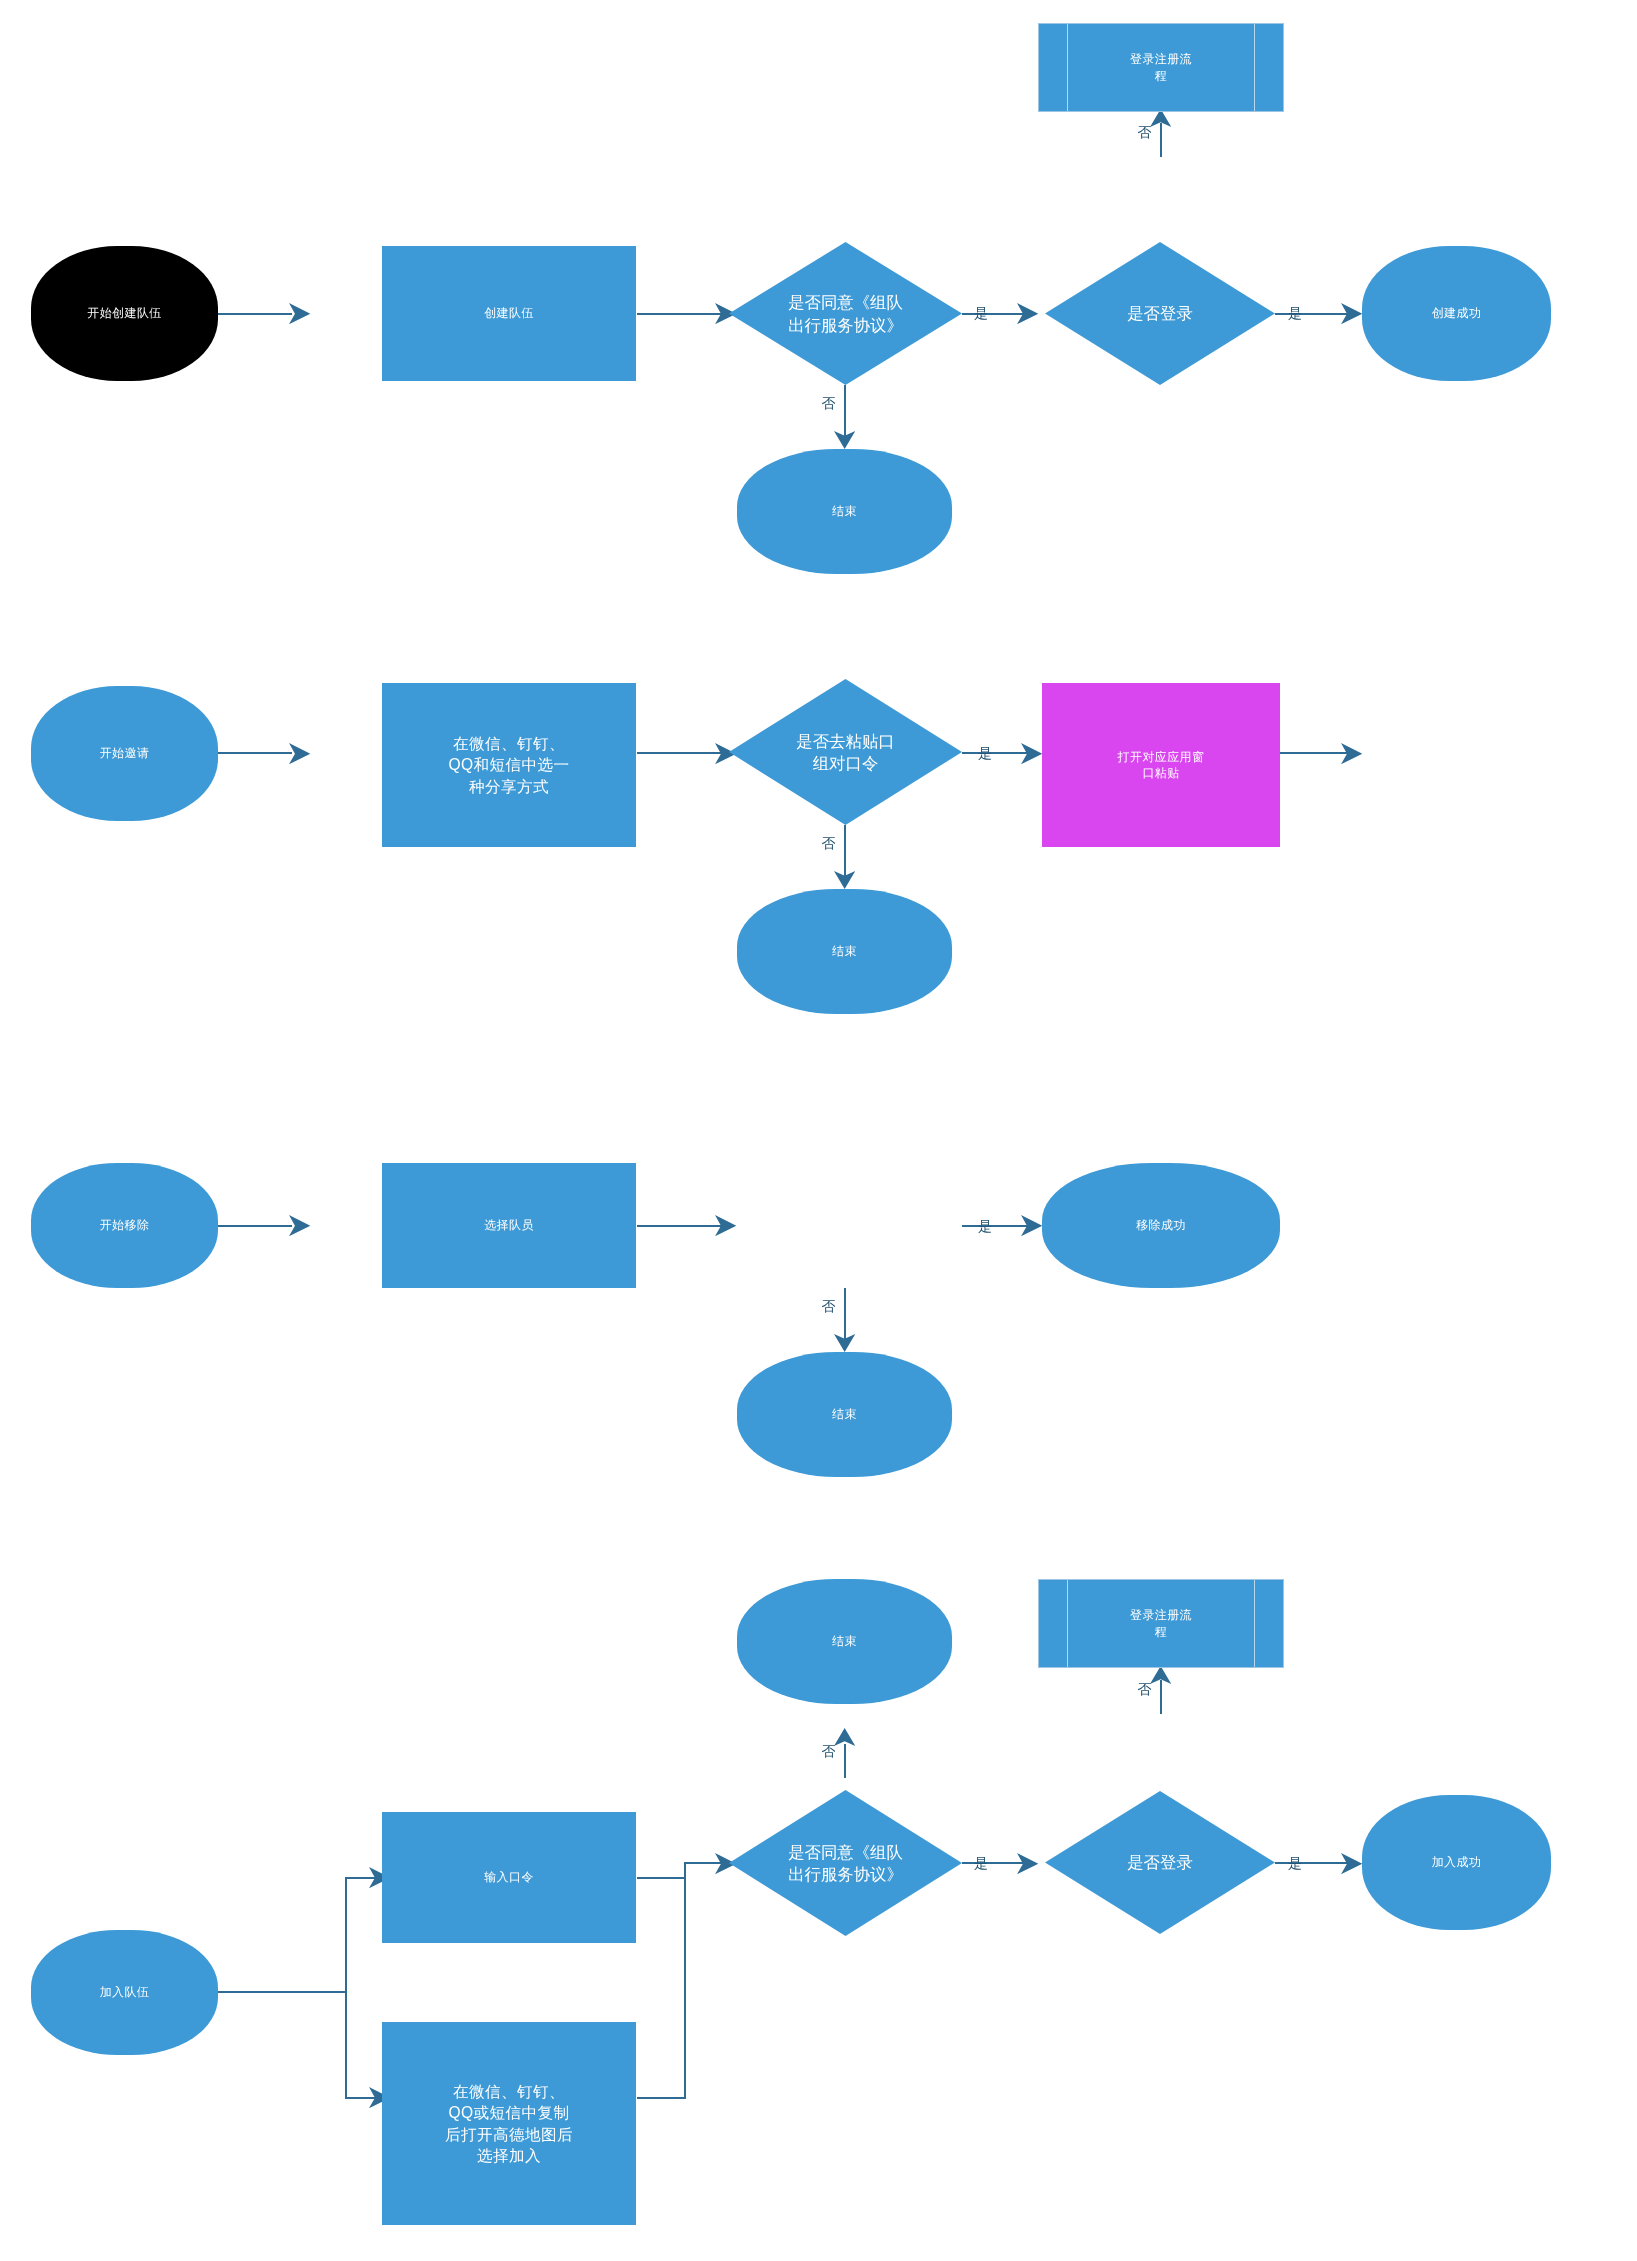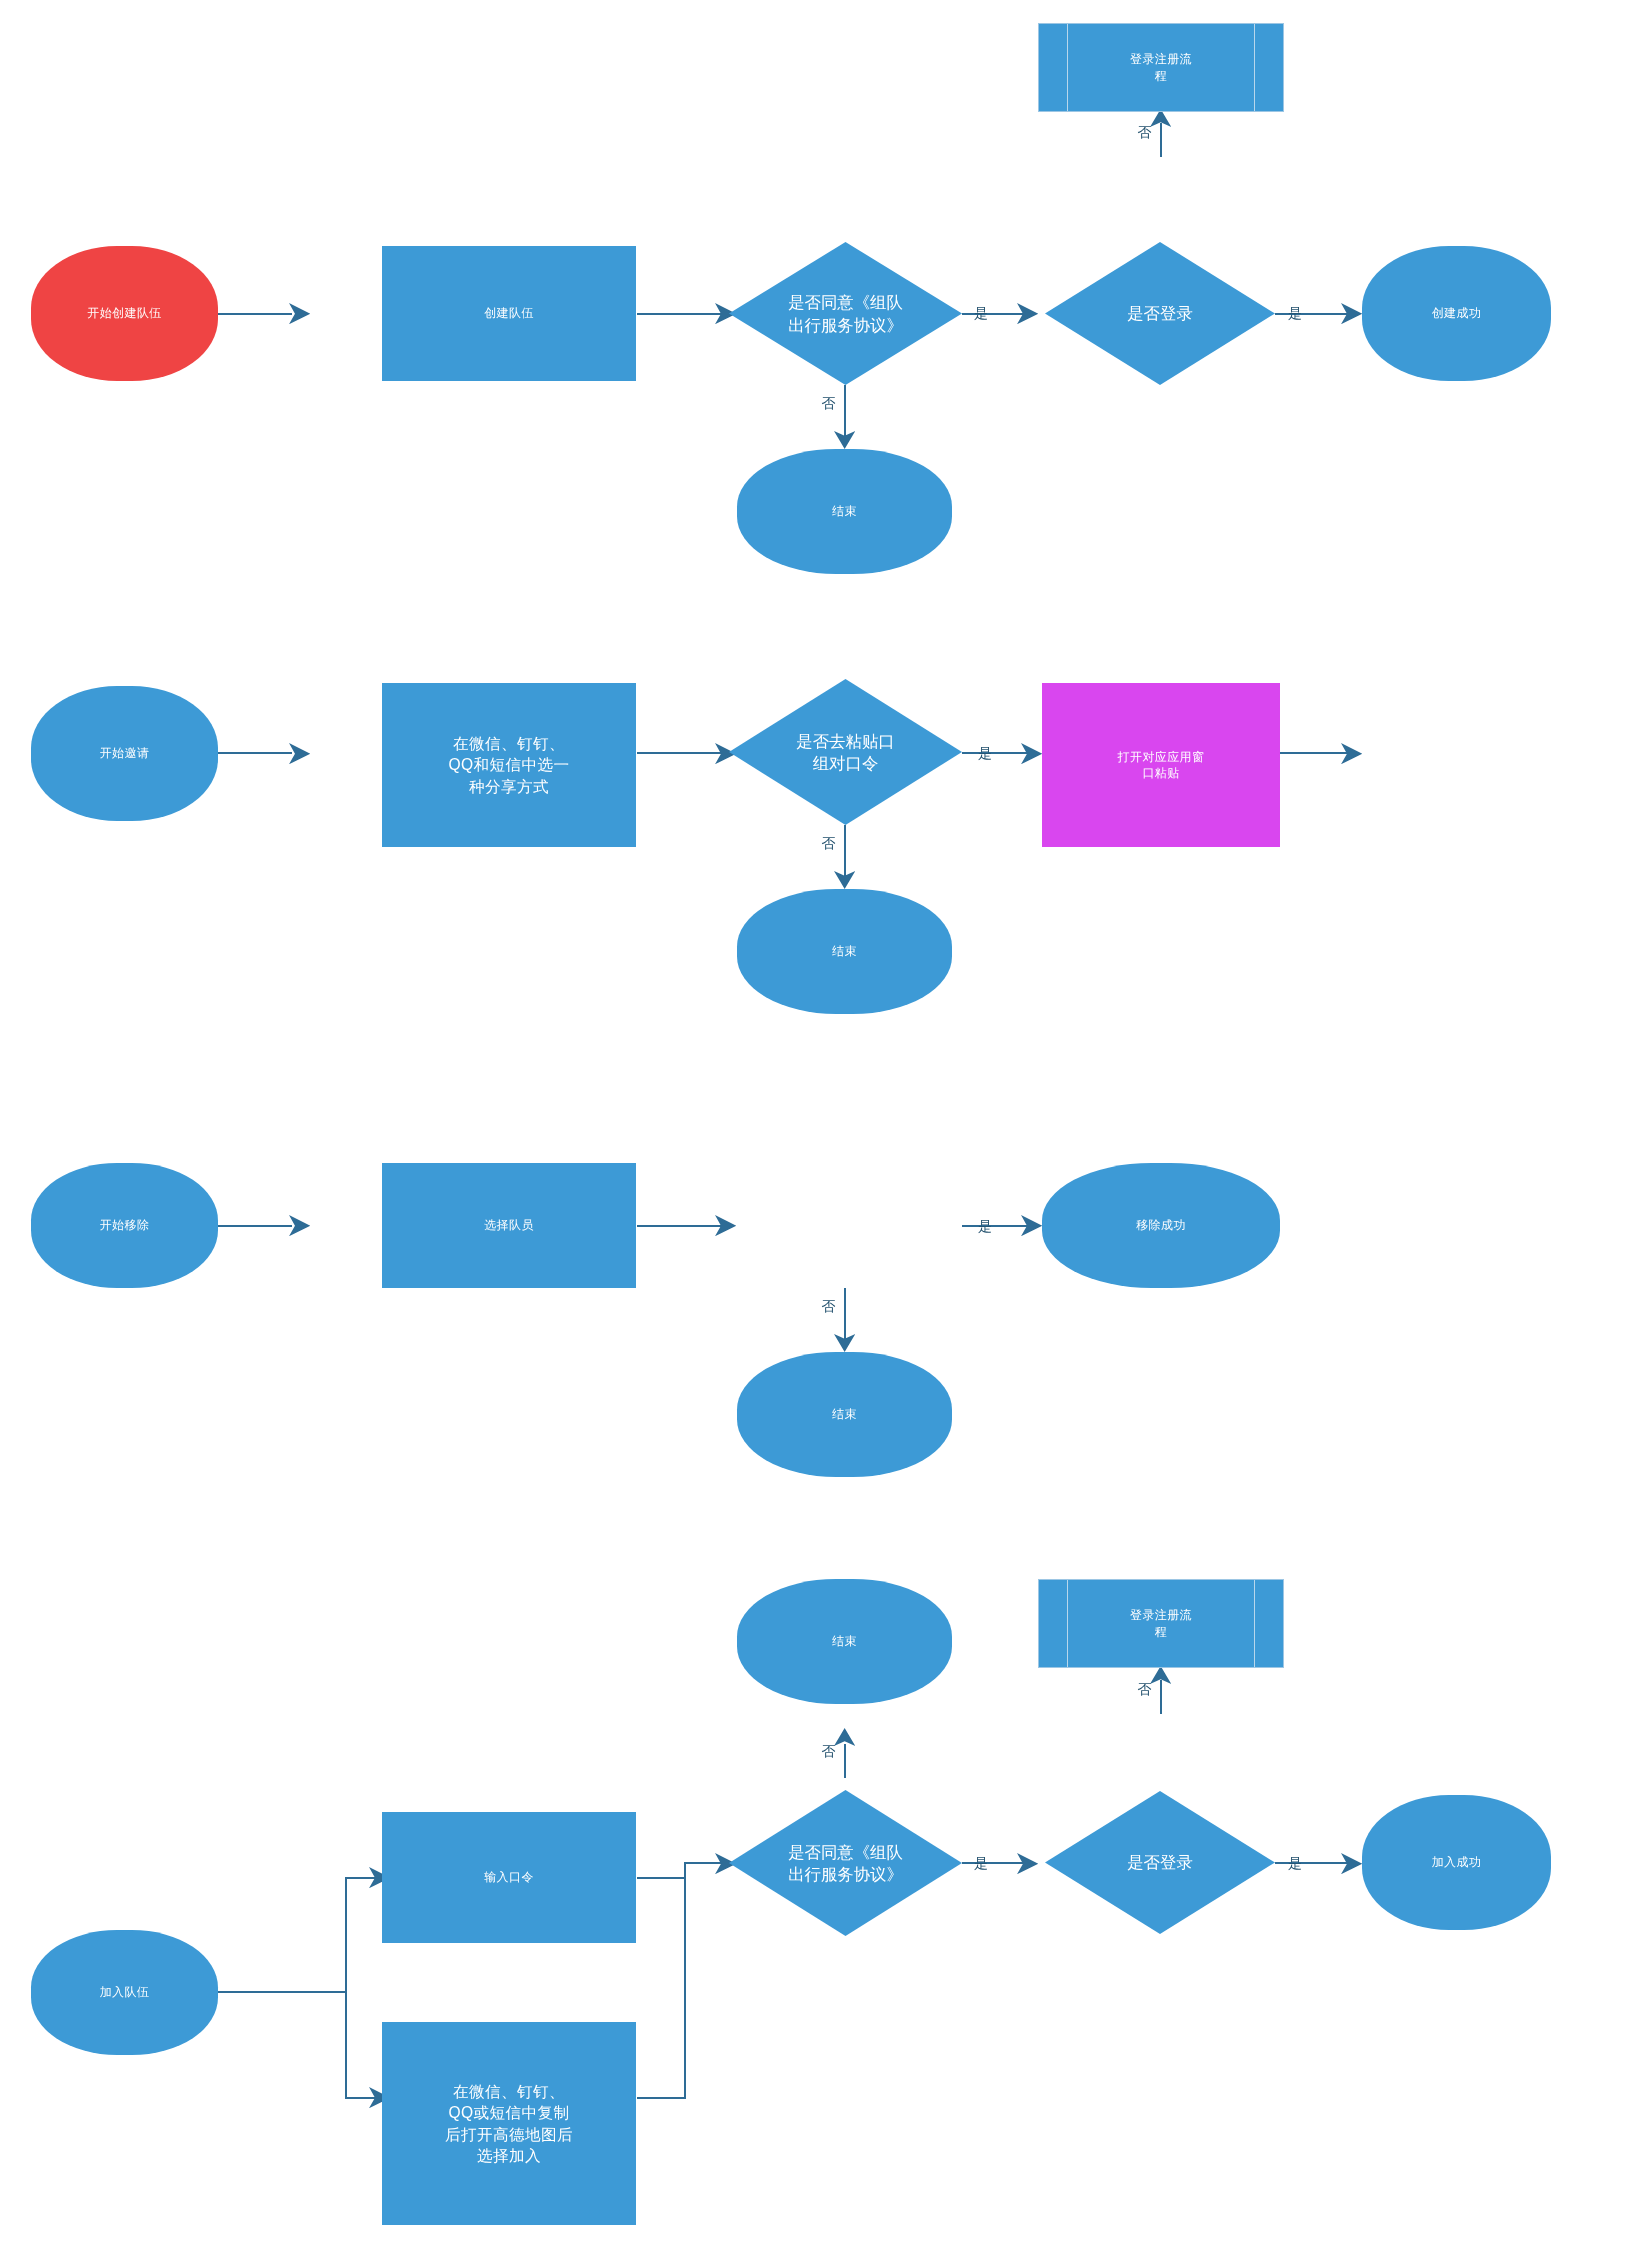--- a/index.html
+++ b/index.html
@@ -117,21 +117,21 @@
     <span class="inner-line l"></span>
     <span class="inner-line r"></span>
     <span class="pd-label">登录注册流
 程</span>
   </div>
 
   <div class="vline" style="left: 1160px; top: 123px; height: 34px; background: rgb(46, 108, 150);"></div>
   <div class="arrow-u" style="left: 1150px; top: 109px; background: rgb(46, 108, 150);"></div>
   <div class="elabel vert" style="left: 1136px; top: 115px; color: rgb(31, 78, 107);">否</div>
 
-  <div class="node terminator" style="left: 31px; top: 246px; width: 187px; height: 135px; background: #ef4444;">
+  <div class="node terminator" style="left: 31px; top: 246px; width: 187px; height: 135px; background: #000000;">
     <span>开始创建队伍</span>
   </div>
 
   <div class="hline" style="left: 218px; top: 313px; width: 74px; background: rgb(46, 108, 150);"></div>
   <div class="arrow-r" style="left: 289px; top: 303px; background: rgb(46, 108, 150);"></div>
 
   <div class="node process" style="left: 382px; top: 246px; width: 254px; height: 135px; background: rgb(61, 154, 214);">
     <span>创建队伍</span>
   </div>
 

